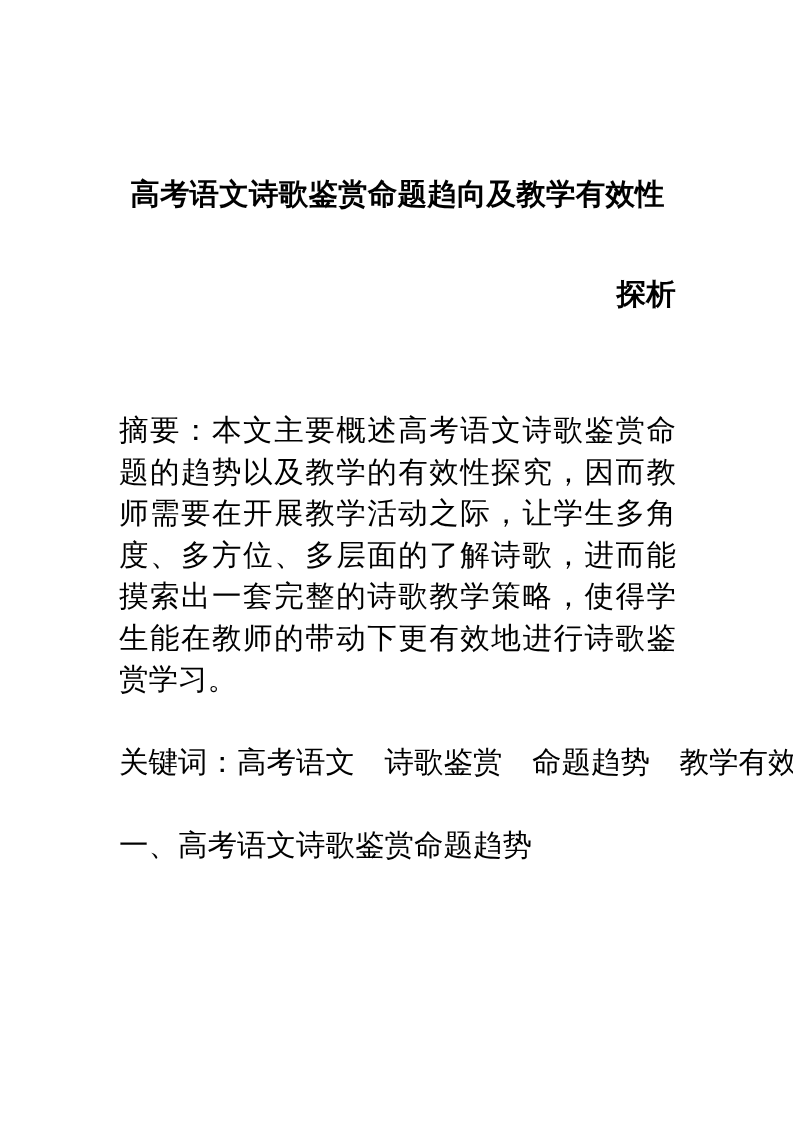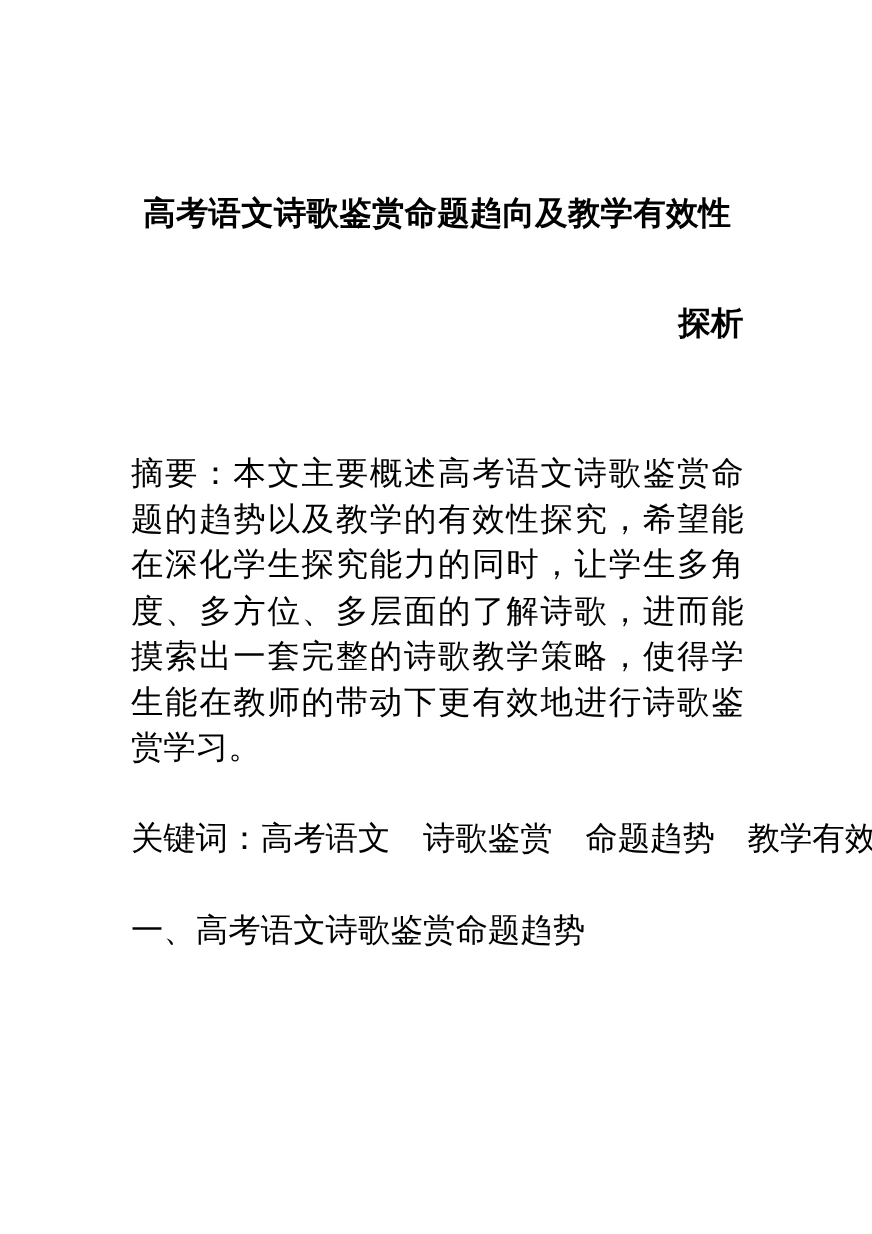--- a/index.html
+++ b/index.html
@@ -92,21 +92,21 @@
 <body>
 
 <div class="page">
   <div class="content">
 
     <h1 class="doc-title">
       <span class="title-line title-line-1">高考语文诗歌鉴赏命题趋向及教学有效性</span>
       <span class="title-line title-line-2">探析</span>
     </h1>
 
-    <p class="para para-abstract">摘要：本文主要概述高考语文诗歌鉴赏命题的趋势以及教学的有效性探究，希望能在深化学生探究能力的同时，让学生多角度、多方位、多层面的了解诗歌，进而能摸索出一套完整的诗歌教学策略，使得学生能在教师的带动下更有效地进行诗歌鉴赏学习。</p>
+    <p class="para para-abstract">摘要：本文主要概述高考语文诗歌鉴赏命题的趋势以及教学的有效性探究，因而教师需要在开展教学活动之际，让学生多角度、多方位、多层面的了解诗歌，进而能摸索出一套完整的诗歌教学策略，使得学生能在教师的带动下更有效地进行诗歌鉴赏学习。</p>
 
     <p class="para para-keywords">关键词：高考语文　诗歌鉴赏　命题趋势　教学有效性</p>
 
 
     <h2 class="heading-1">一、高考语文诗歌鉴赏命题趋势</h2>
 
   </div>
 </div>
 
 </body></html>

